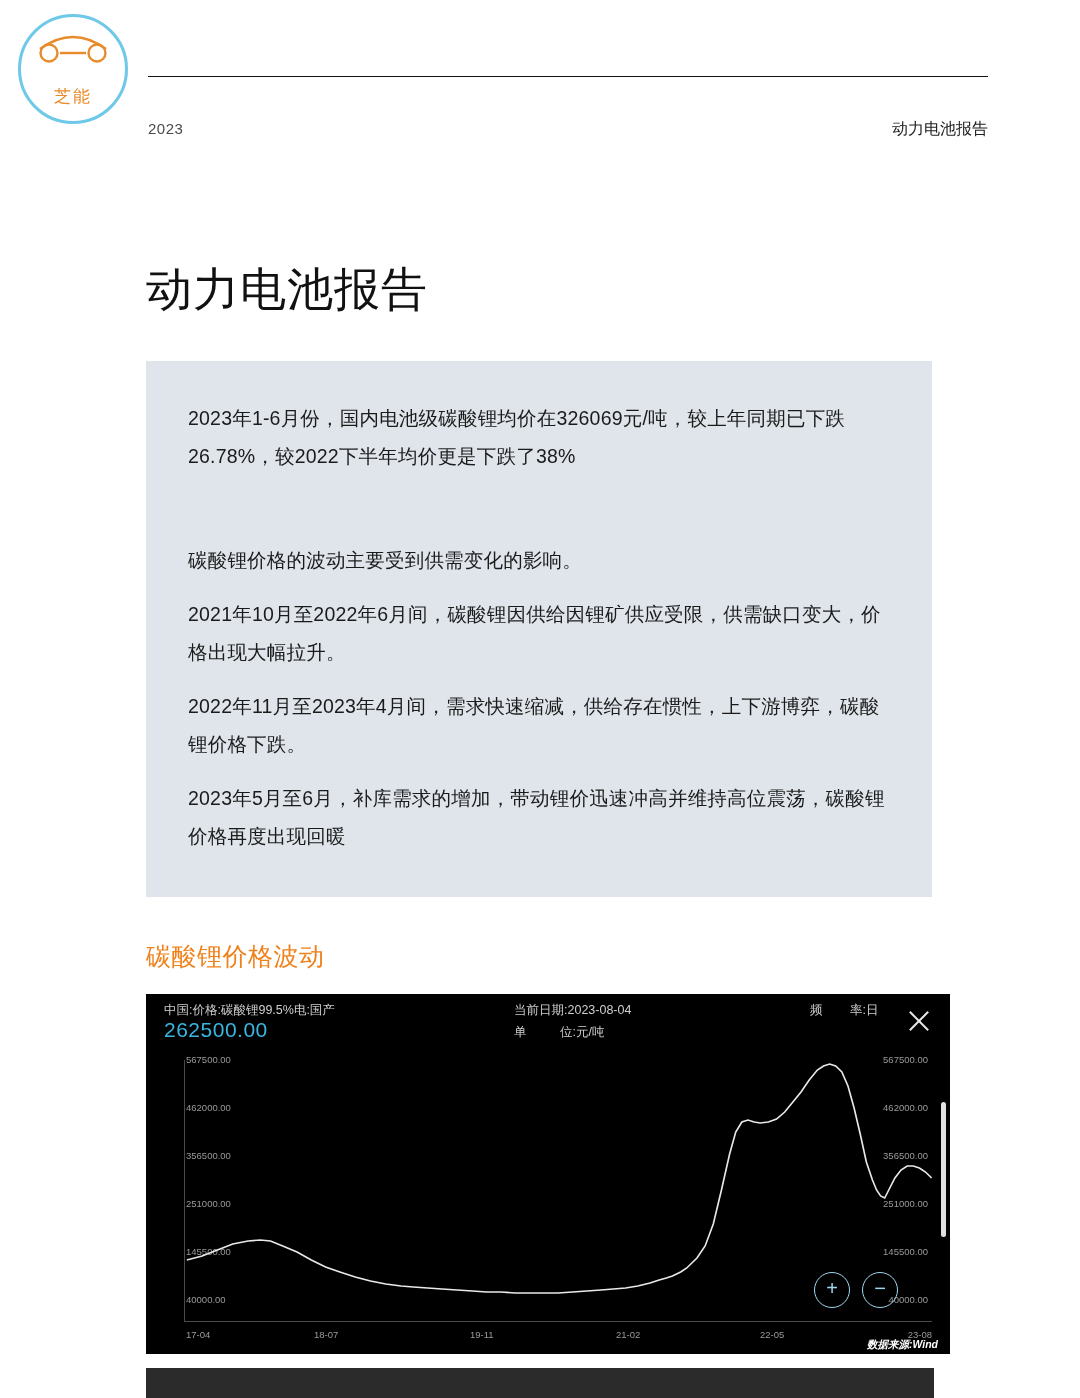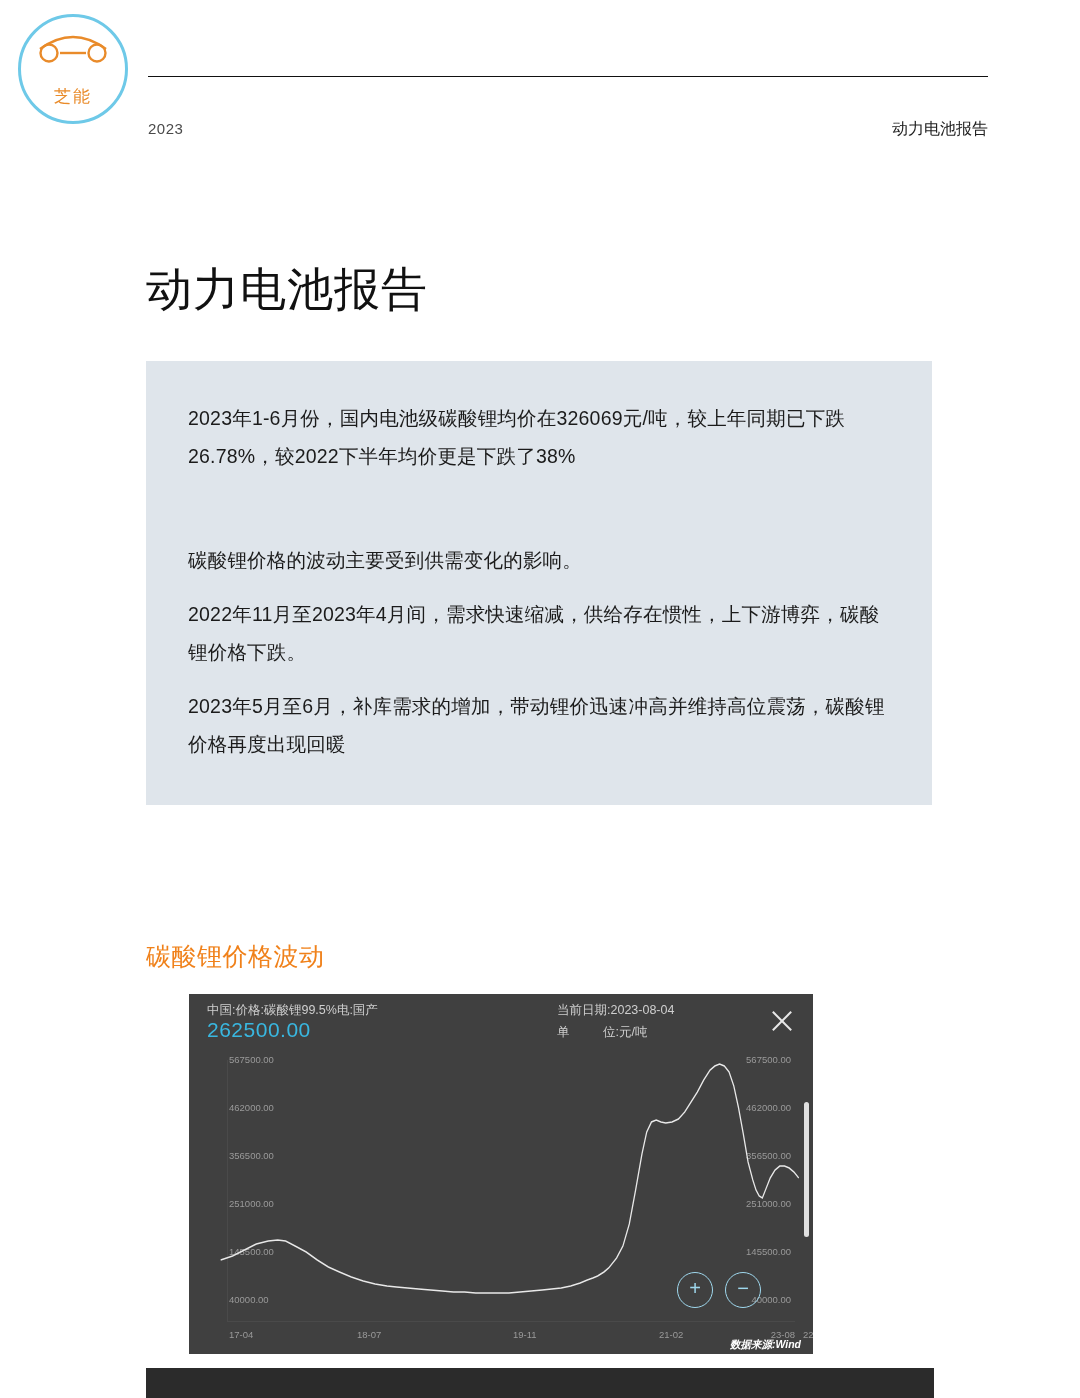--- a/index.html
+++ b/index.html
@@ -108,26 +108,25 @@
     font-size: 25px;
     color: #f0811a;
     letter-spacing: 0.5px;
   }
 
   
   .chart-panel {
     position: absolute;
     left: 146px;
     top: 994px;
-    width: 624px;
+    width: 804px;
     height: 360px;
-    background: #404040;
+    background: #000000;
     color: #d8d8d8;
     overflow: hidden;
-    margin-left: 43px;
   }
   .chart-topbar {
     position: relative;
     height: 56px;
     font-size: 12.5px;
   }
   .ct-series {
     position: absolute;
     left: 18px;
     top: 8px;
@@ -295,20 +294,21 @@
 <div class="header-rule"></div>
 <div class="header-left">2023</div>
 <div class="header-right">动力电池报告</div>
 
 <h1 class="page-title">动力电池报告</h1>
 
 <div class="callout">
   <p>2023年1-6月份，国内电池级碳酸锂均价在326069元/吨，较上年同期已下跌26.78%，较2022下半年均价更是下跌了38%</p>
   <div class="gap"></div>
   <p>碳酸锂价格的波动主要受到供需变化的影响。</p>
+  <p>2021年10月至2022年6月间，碳酸锂因供给因锂矿供应受限，供需缺口变大，价格出现大幅拉升。</p>
   <p>2022年11月至2023年4月间，需求快速缩减，供给存在惯性，上下游博弈，碳酸锂价格下跌。</p>
   <p>2023年5月至6月，补库需求的增加，带动锂价迅速冲高并维持高位震荡，碳酸锂价格再度出现回暖</p>
 </div>
 
 <div class="section-heading">碳酸锂价格波动</div>
 
 <div class="chart-panel">
 
   <div class="chart-topbar">
     <div class="ct-series">中国:价格:碳酸锂99.5%电:国产</div>

